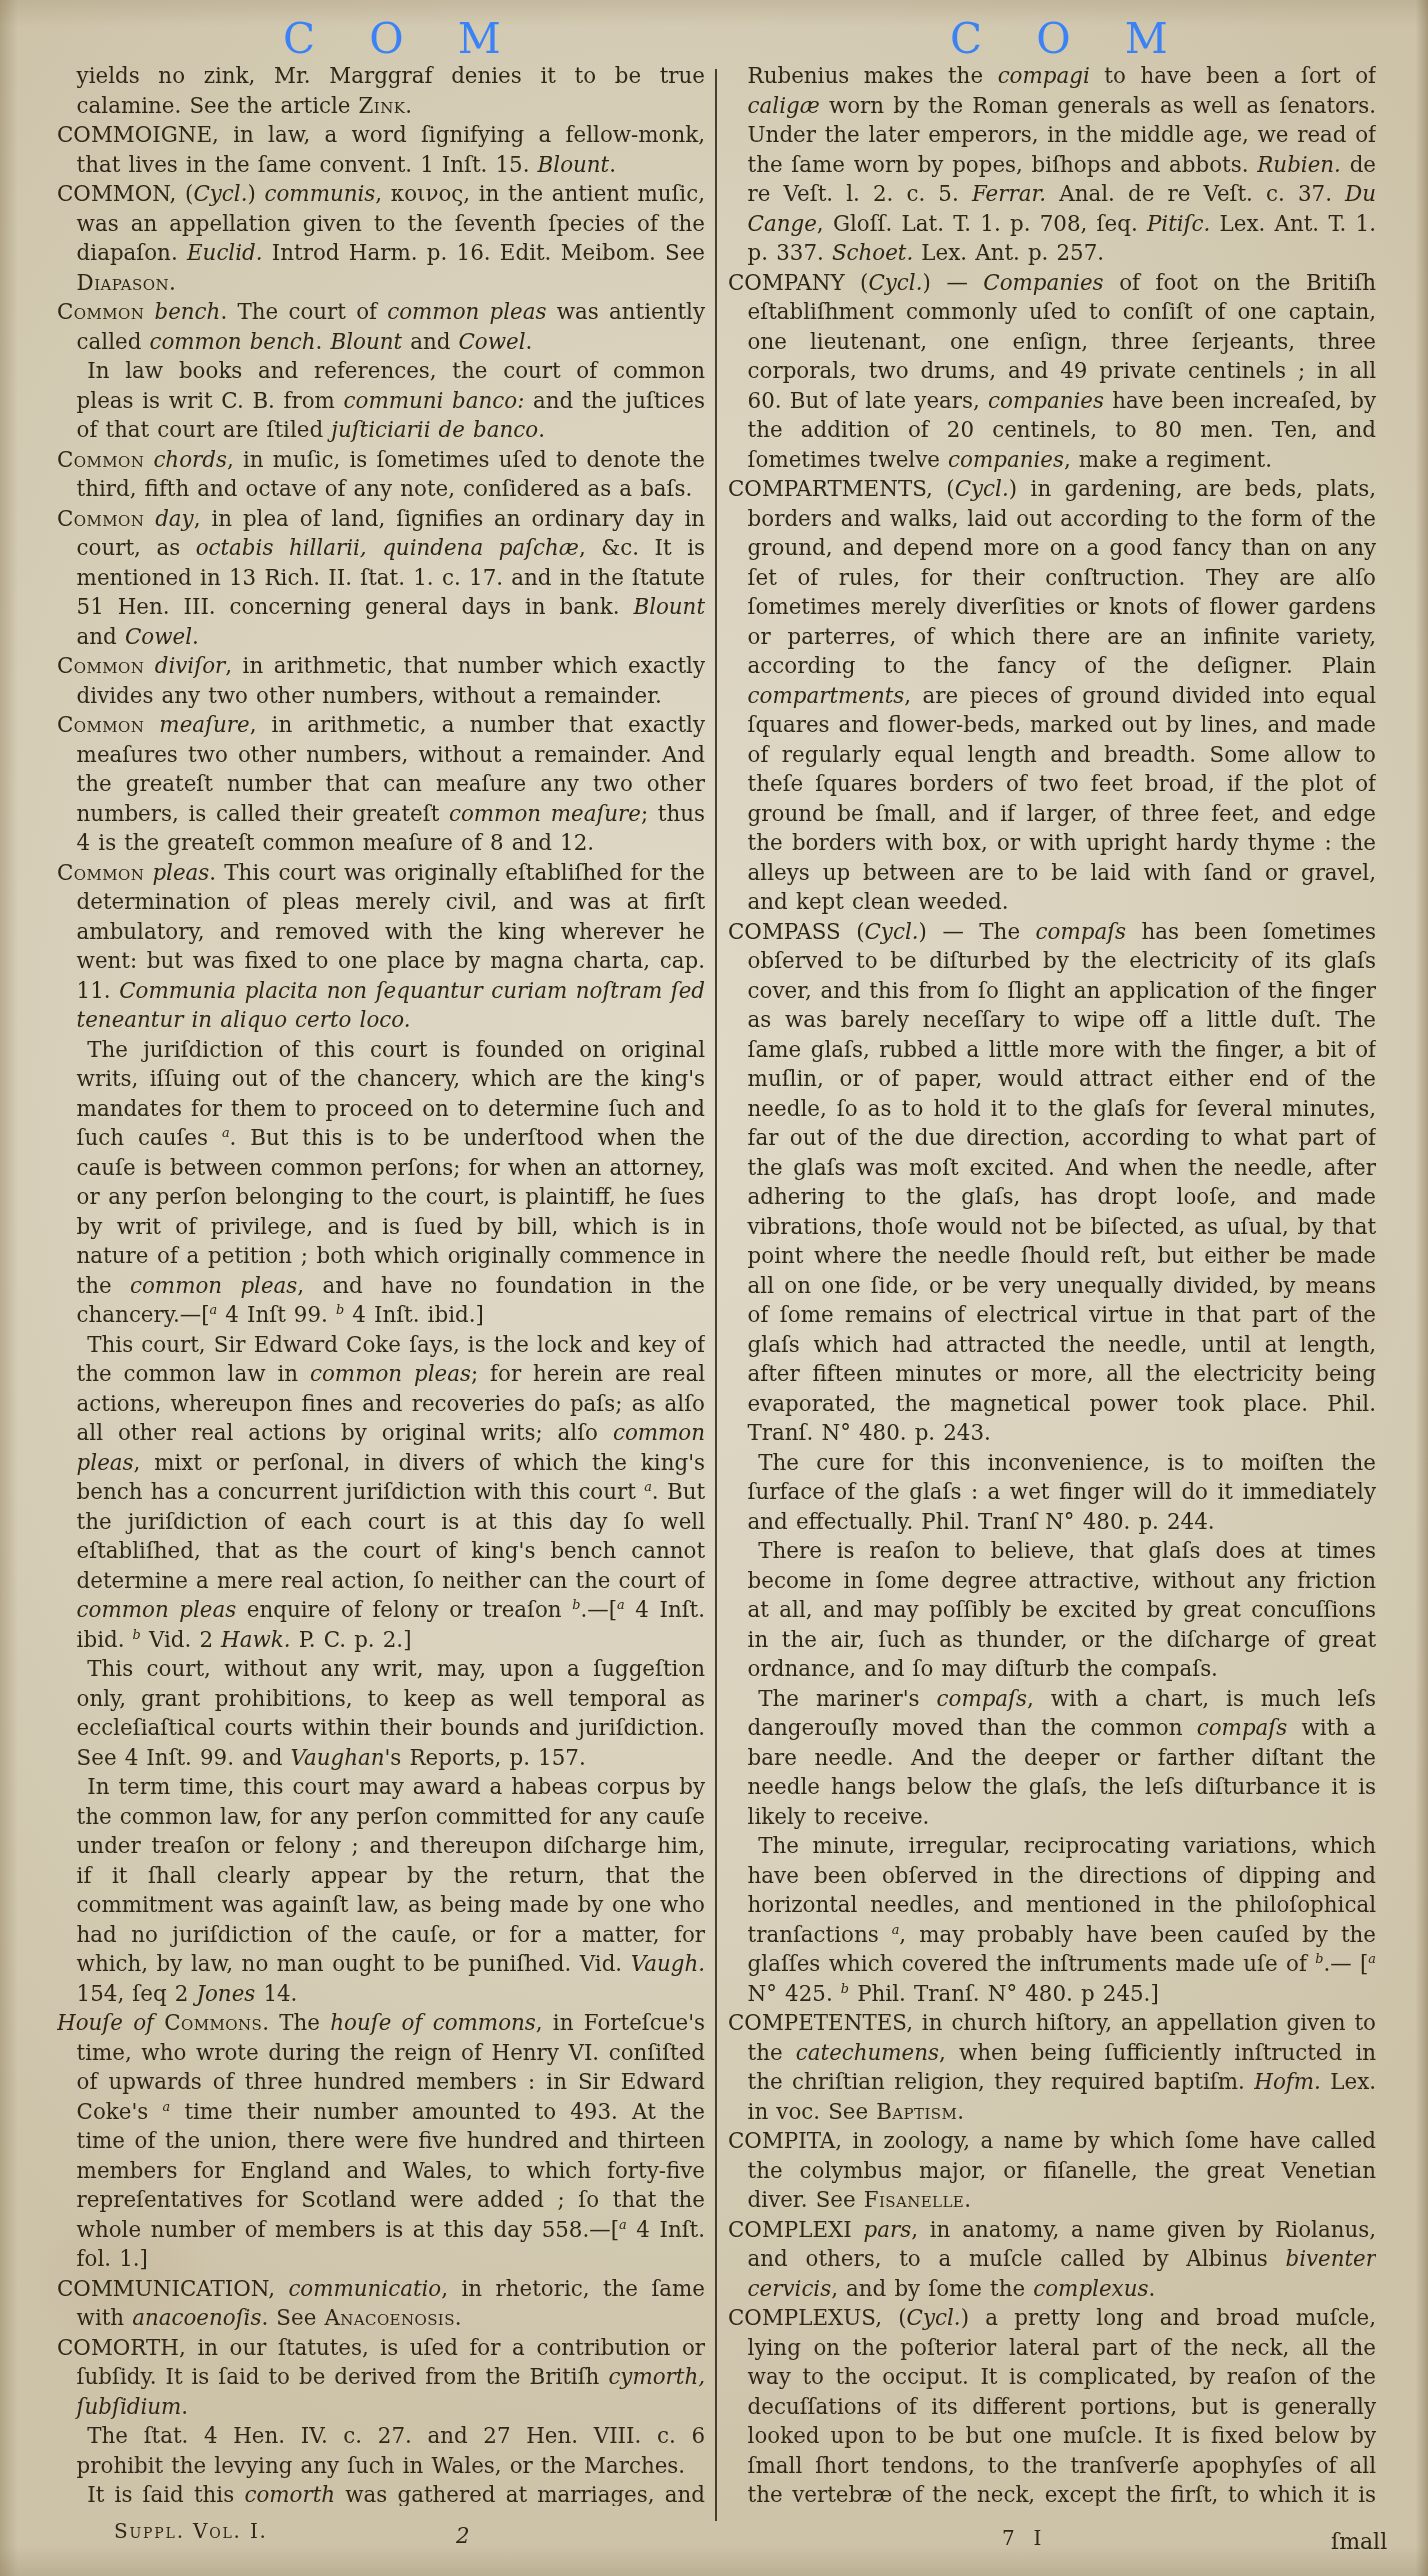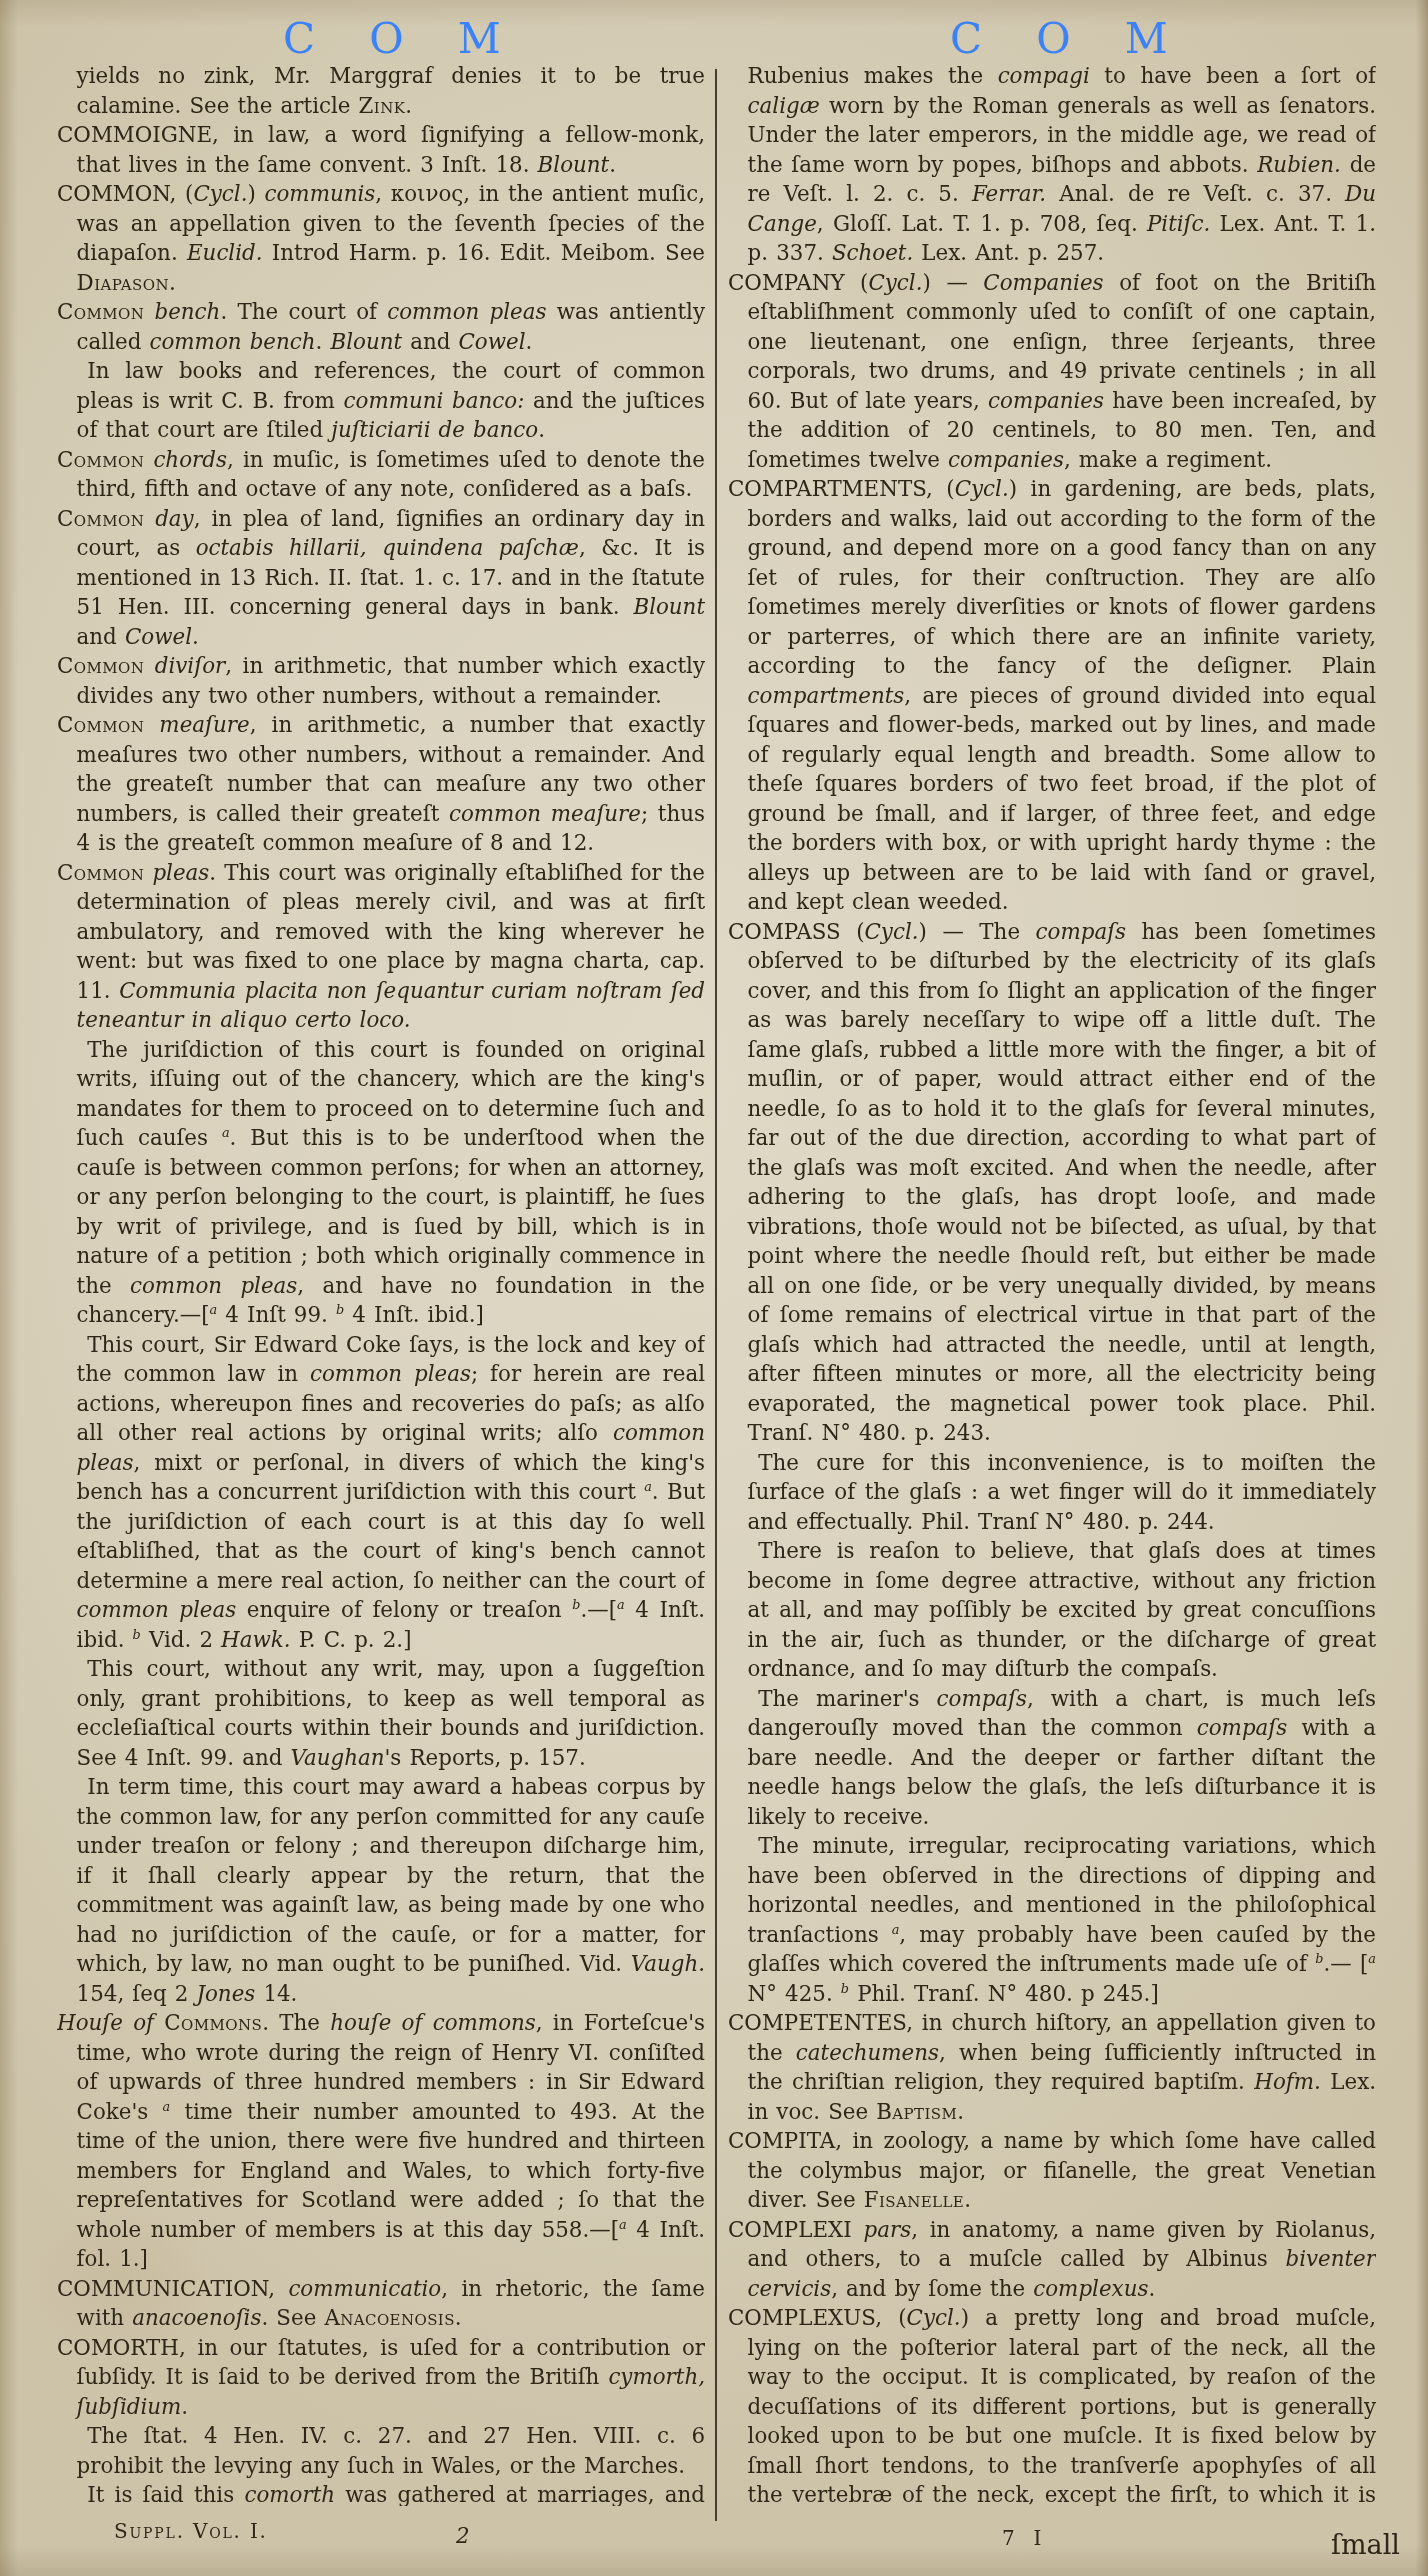--- a/index.html
+++ b/index.html
@@ -34,21 +34,21 @@
   .sc{font-variant:small-caps;letter-spacing:0.4px;}
   .sup{font-size:0.6em;font-style:italic;vertical-align:super;line-height:0;}
   .divider{
     position:absolute;left:715px;top:69px;width:1.8px;height:2452px;
     background:rgba(45,38,24,0.85);
   }
   .footer-item{position:absolute;color:#2e2617;}
   #f-sig-left{left:114px;top:2519px;font-variant:small-caps;letter-spacing:1.8px;font-size:20px;}
   #f-num-left{left:456px;top:2523px;font-style:italic;font-size:21.4px;}
   #f-sig-right{left:1002px;top:2526px;font-size:20px;letter-spacing:6.2px;}
-  #f-catch{left:1331px;top:2529px;font-size:27px;}
+  #f-catch{left:1331px;top:2529px;font-size:22px;}
   .stain{position:absolute;pointer-events:none;}
   #stain1{left:1246px;top:1192px;width:160px;height:214px;
     background:radial-gradient(ellipse,rgba(150,120,70,0.10),rgba(150,120,70,0) 70%);}
   #stain2{left:27px;top:2207px;width:187px;height:151px;
     background:radial-gradient(ellipse,rgba(150,120,70,0.09),rgba(150,120,70,0) 70%);}
   #stain3{left:783px;top:214px;width:231px;height:142px;
     background:radial-gradient(ellipse,rgba(150,120,70,0.07),rgba(150,120,70,0) 70%);}
 </style>
 </head>
 <body>
@@ -57,21 +57,21 @@
 <div class="stain" id="stain2"></div>
 <div class="stain" id="stain3"></div>
 
 <div class="runhead" id="head-left">C O M</div>
 <div class="runhead" id="head-right">C O M</div>
 
 <div class="divider"></div>
 
 <div class="col" id="col-left">
     <p class="par cont"><span>yields no zink, Mr. Marggraf denies it to be true calamine. See the article </span><span class="sc">Zink</span><span>.</span></p>
-    <p class="par entry"><span>COMMOIGNE, in law, a word ſignifying a fellow-monk, that lives in the ſame convent. 3 Inſt. 18. </span><span class="it">Blount</span><span>.</span></p>
+    <p class="par entry"><span>COMMOIGNE, in law, a word ſignifying a fellow-monk, that lives in the ſame convent. 1 Inſt. 15. </span><span class="it">Blount</span><span>.</span></p>
     <p class="par entry"><span>COMMON, (</span><span class="it">Cycl.</span><span>) </span><span class="it">communis</span><span>, κοινος, in the antient muſic, was an appellation given to the ſeventh ſpecies of the diapaſon. </span><span class="it">Euclid.</span><span> Introd Harm. p. 16. Edit. Meibom. See </span><span class="sc">Diapason</span><span>.</span></p>
     <p class="par entry"><span class="sc">Common</span><span class="it"> bench</span><span>. The court of </span><span class="it">common pleas</span><span> was antiently called </span><span class="it">common bench</span><span>. </span><span class="it">Blount</span><span> and </span><span class="it">Cowel</span><span>.</span></p>
     <p class="par para"><span>In law books and references, the court of common pleas is writ C. B. from </span><span class="it">communi banco:</span><span> and the juſtices of that court are ſtiled </span><span class="it">juſticiarii de banco</span><span>.</span></p>
     <p class="par entry"><span class="sc">Common</span><span class="it"> chords</span><span>, in muſic, is ſometimes uſed to denote the third, fifth and octave of any note, conſidered as a baſs.</span></p>
     <p class="par entry"><span class="sc">Common</span><span class="it"> day</span><span>, in plea of land, ſignifies an ordinary day in court, as </span><span class="it">octabis hillarii, quindena paſchæ</span><span>, &amp;c. It is mentioned in 13 Rich. II. ſtat. 1. c. 17. and in the ſtatute 51 Hen. III. concerning general days in bank. </span><span class="it">Blount</span><span> and </span><span class="it">Cowel</span><span>.</span></p>
     <p class="par entry"><span class="sc">Common</span><span class="it"> diviſor</span><span>, in arithmetic, that number which exactly divides any two other numbers, without a remainder.</span></p>
     <p class="par entry"><span class="sc">Common</span><span class="it"> meaſure</span><span>, in arithmetic, a number that exactly meaſures two other numbers, without a remainder. And the greateſt number that can meaſure any two other numbers, is called their greateſt </span><span class="it">common meaſure</span><span>; thus 4 is the greateſt common meaſure of 8 and 12.</span></p>
     <p class="par entry"><span class="sc">Common</span><span class="it"> pleas</span><span>. This court was originally eſtabliſhed for the determination of pleas merely civil, and was at firſt ambulatory, and removed with the king wherever he went: but was fixed to one place by magna charta, cap. 11. </span><span class="it">Communia placita non ſequantur curiam noſtram ſed teneantur in aliquo certo loco.</span></p>
     <p class="par para"><span>The juriſdiction of this court is founded on original writs, iſſuing out of the chancery, which are the king's mandates for them to proceed on to determine ſuch and ſuch cauſes </span><span class="sup">a</span><span>. But this is to be underſtood when the cauſe is between common perſons; for when an attorney, or any perſon belonging to the court, is plaintiff, he ſues by writ of privilege, and is ſued by bill, which is in nature of a petition ; both which originally commence in the </span><span class="it">common pleas</span><span>, and have no foundation in the chancery.—[</span><span class="sup">a</span><span> 4 Inſt 99. </span><span class="sup">b</span><span> 4 Inſt. ibid.]</span></p>
     <p class="par para"><span>This court, Sir Edward Coke ſays, is the lock and key of the common law in </span><span class="it">common pleas</span><span>; for herein are real actions, whereupon fines and recoveries do paſs; as alſo all other real actions by original writs; alſo </span><span class="it">common pleas</span><span>, mixt or perſonal, in divers of which the king's bench has a concurrent juriſdiction with this court </span><span class="sup">a</span><span>. But the juriſdiction of each court is at this day ſo well eſtabliſhed, that as the court of king's bench cannot determine a mere real action, ſo neither can the court of </span><span class="it">common pleas</span><span> enquire of felony or treaſon </span><span class="sup">b</span><span>.—[</span><span class="sup">a</span><span> 4 Inſt. ibid. </span><span class="sup">b</span><span> Vid. 2 </span><span class="it">Hawk.</span><span> P. C. p. 2.]</span></p>

